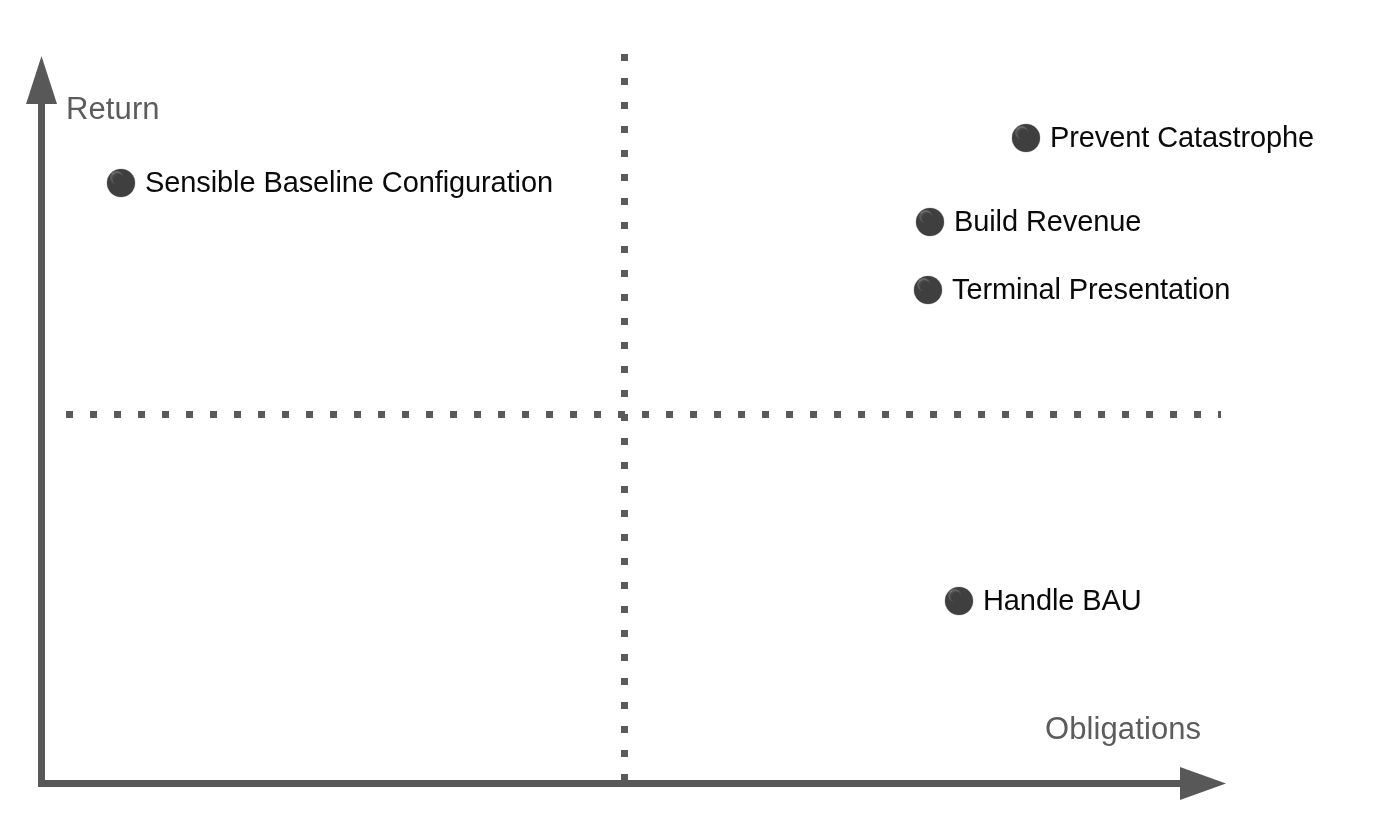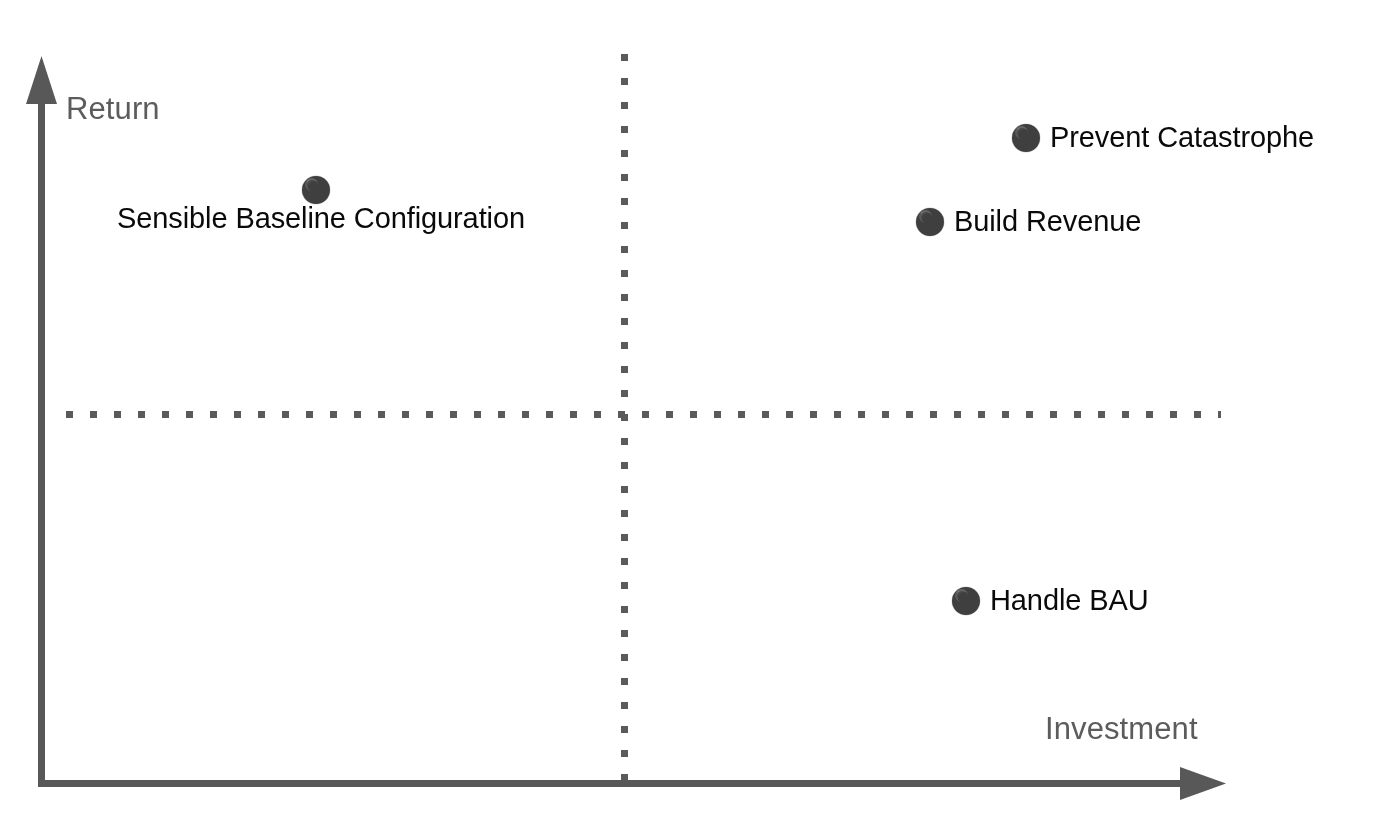--- a/index.html
+++ b/index.html
@@ -95,37 +95,41 @@
     <line x1="38" y1="783.5" x2="1188" y2="783.5" stroke="#585858" stroke-width="7"></line>
 
     <polygon points="1226,783.5 1180,800 1180,767" fill="#585858"></polygon>
 
     <line x1="624.5" y1="54" x2="624.5" y2="781" stroke="#5a5a5a" stroke-width="7" stroke-dasharray="7 17" stroke-linecap="butt"></line>
 
     <line x1="66" y1="414.5" x2="1221" y2="414.5" stroke="#5a5a5a" stroke-width="7" stroke-dasharray="7 17" stroke-linecap="butt"></line>
   </svg>
 
   <div class="axis-title" id="axis-title-return">Return</div>
-  <div class="axis-title" id="axis-title-investment">Investment</div>
+  <div class="axis-title" id="axis-title-investment">Obligations</div>
 
-  <div class="data-point" style="left:107px; top:176px;flex-direction:column;">
+  <div class="data-point" style="left:107px; top:168px;">
     <span class="point-marker"></span>
     <span class="point-label">Sensible Baseline Configuration</span>
   </div>
 
   <div class="data-point" style="left:1012px; top:123px;">
     <span class="point-marker"></span>
     <span class="point-label">Prevent Catastrophe</span>
   </div>
 
   <div class="data-point" style="left:874px; top:207px;padding-left:42px;">
     <span class="point-marker"></span>
     <span class="point-label">Build Revenue</span>
   </div>
 
+  <div class="data-point" style="left:914px; top:275px;">
+    <span class="point-marker"></span>
+    <span class="point-label">Terminal Presentation</span>
+  </div>
 
 
-  <div class="data-point" style="left:945px; top:586px;margin-left:7px;">
+  <div class="data-point" style="left:945px; top:586px;">
     <span class="point-marker"></span>
     <span class="point-label">Handle BAU</span>
   </div>
 
 </div>
 
 </body></html>

